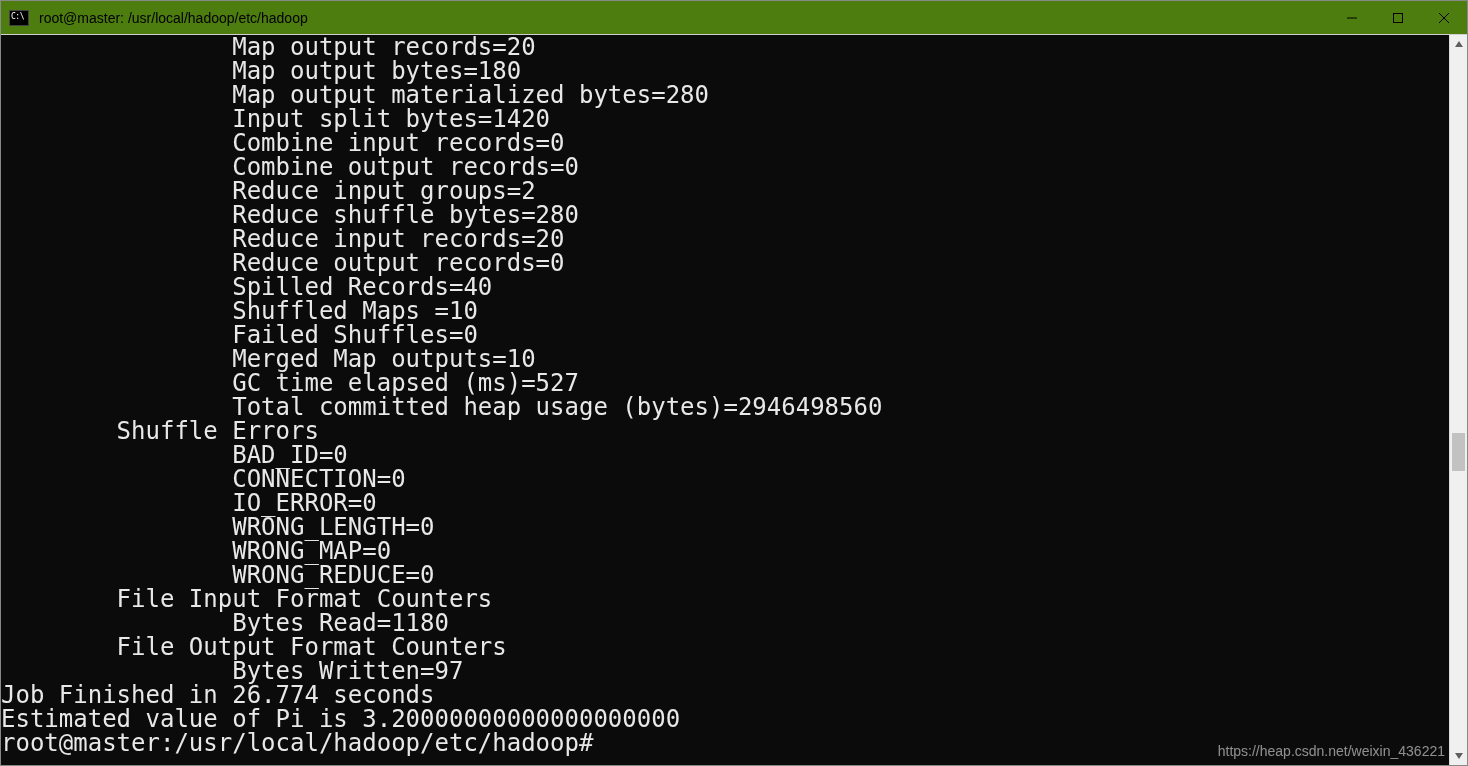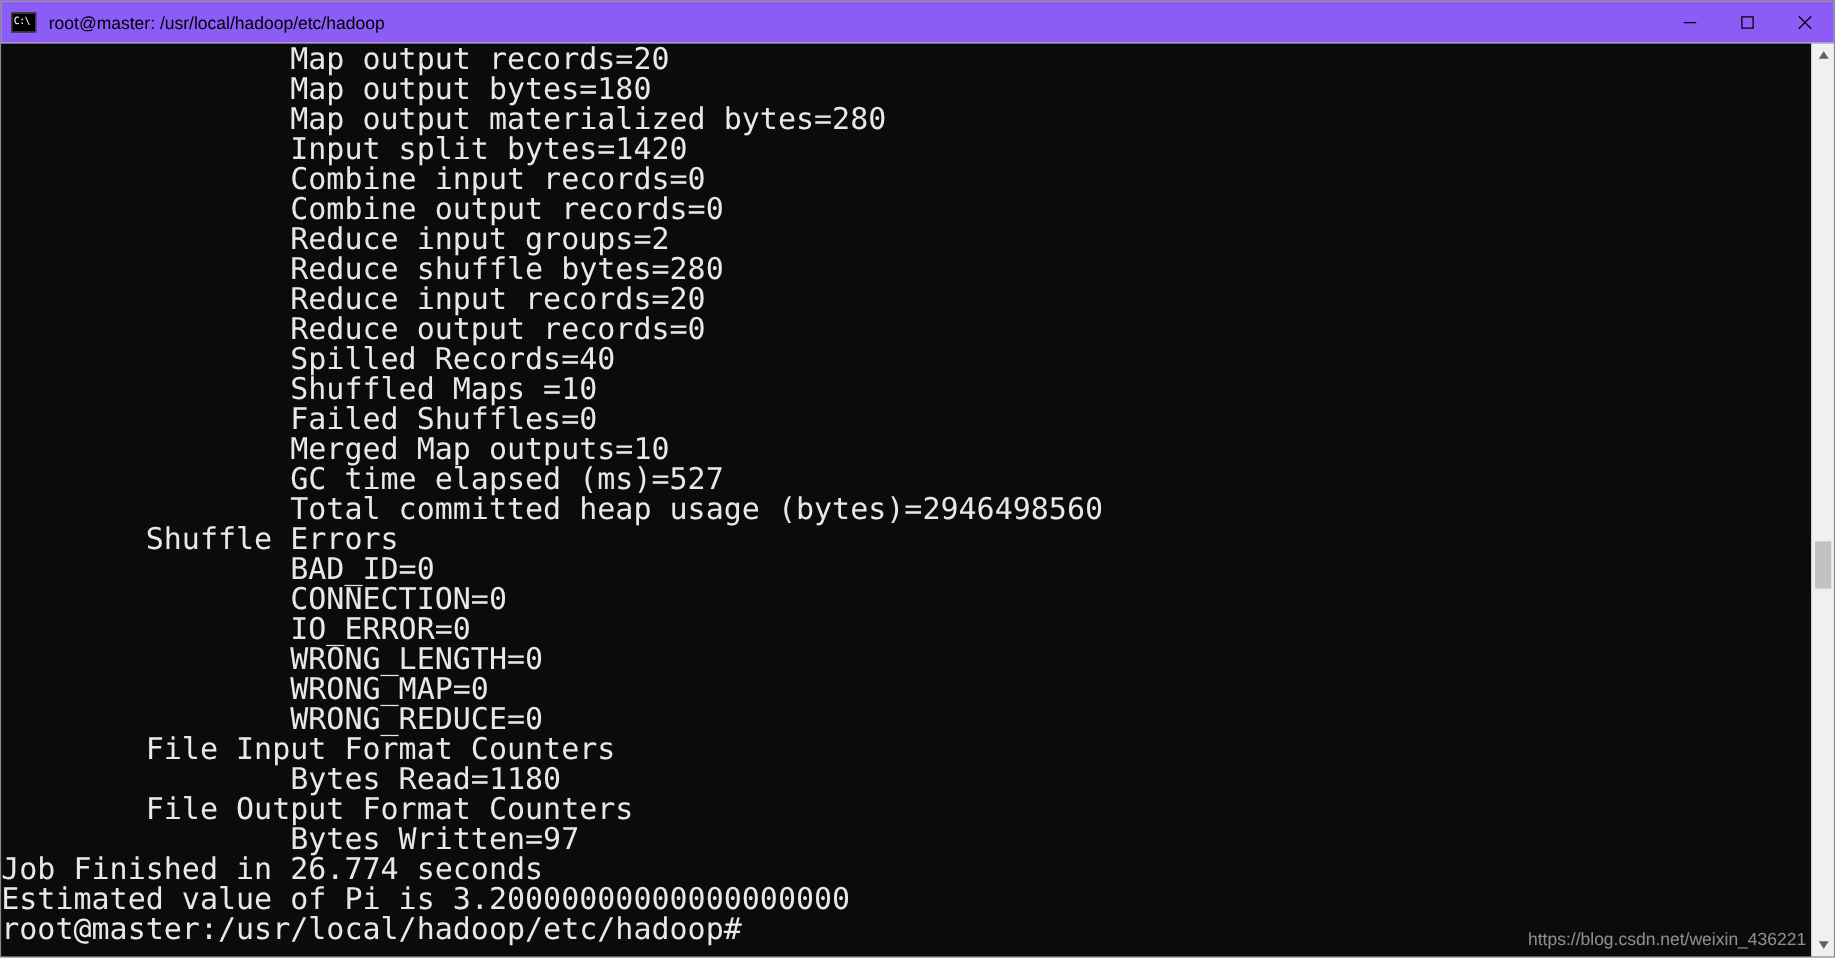--- a/index.html
+++ b/index.html
@@ -1,18 +1,18 @@
 <!DOCTYPE html>
 <html><head>
 <meta charset="utf-8">
 <style>
   * { margin: 0; padding: 0; box-sizing: border-box; }
   html, body { width: 1468px; height: 766px; overflow: hidden; font-family: "Segoe UI", Tahoma, sans-serif; background: #fff; }
   .window { width: 1468px; height: 766px; display: flex; flex-direction: column; border: 1px solid #888; }
-  .titlebar { height: 34px; display: flex; align-items: center; background: #8b5cf6; border-bottom: 1px solid #d0d0d0; }
+  .titlebar { height: 34px; display: flex; align-items: center; background: #4d7c0f; border-bottom: 1px solid #d0d0d0; }
   .titlebar .icon-slot { width: 36px; height: 100%; display: flex; align-items: center; justify-content: center; }
   .titlebar .app-icon { width: 20px; height: 16px; background: #000; border: 1px solid #444; position: relative; display: inline-block; }
   .titlebar .app-icon:before { content: "C:\\"; color: #fff; font-size: 8px; font-family: Consolas, monospace; position: absolute; top: 1px; left: 1px; letter-spacing: -0.5px; }
   .title-text { flex: 1; font-size: 14px; color: #000; padding-left: 2px; }
   .win-controls { display: flex; height: 100%; }
   .win-btn { width: 46px; height: 100%; display: flex; align-items: center; justify-content: center; background: transparent; border: none; cursor: pointer; }
   .win-btn svg { width: 12px; height: 12px; stroke: #000; fill: none; stroke-width: 1; }
   .client { flex: 1; display: flex; background: #0b0b0b; position: relative; }
   .terminal { flex: 1; background: #0b0b0b; color: #e8e8e8; font-family: "NSimSun", "SimSun", "Consolas", monospace; font-size: 24px; line-height: 24px; white-space: pre; padding: 0; overflow: hidden; letter-spacing: 0px; }
   .terminal .line { white-space: pre; }
@@ -64,15 +64,15 @@
       <div class="sb-track">
         <div class="sb-thumb"></div>
       </div>
       <div class="sb-btn">
         <svg viewBox="0 0 10 10">
             <polygon points="1,2 9,2 5,8"></polygon>
           </svg>
       </div>
     </div>
 
-    <div class="watermark">https://blog.csdn.net/weixin_436221</div>
+    <div class="watermark">https://heap.csdn.net/weixin_436221</div>
   </div>
 </div>
 
 </body></html>

